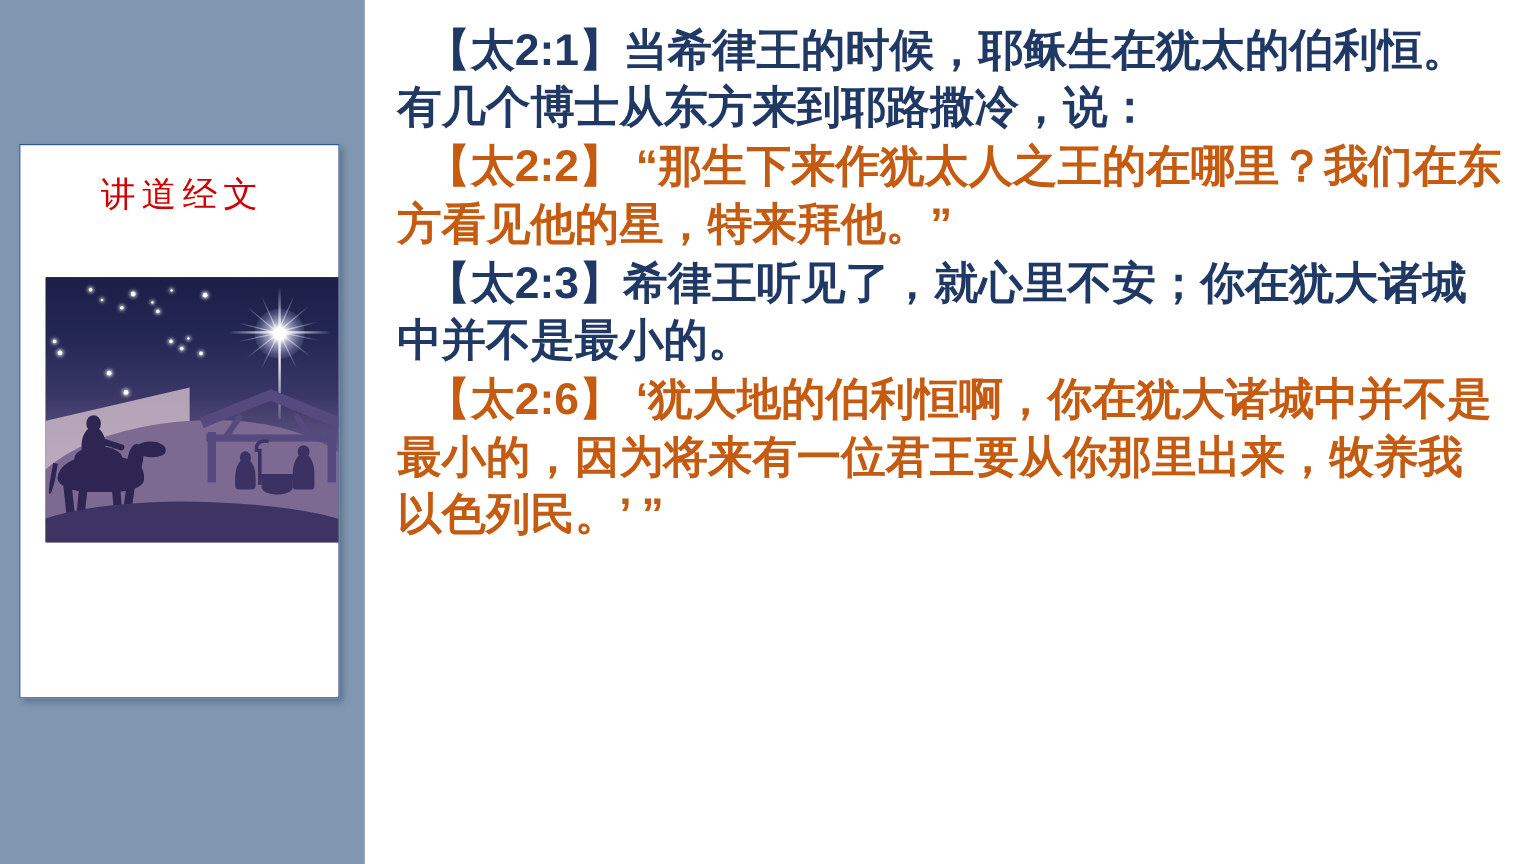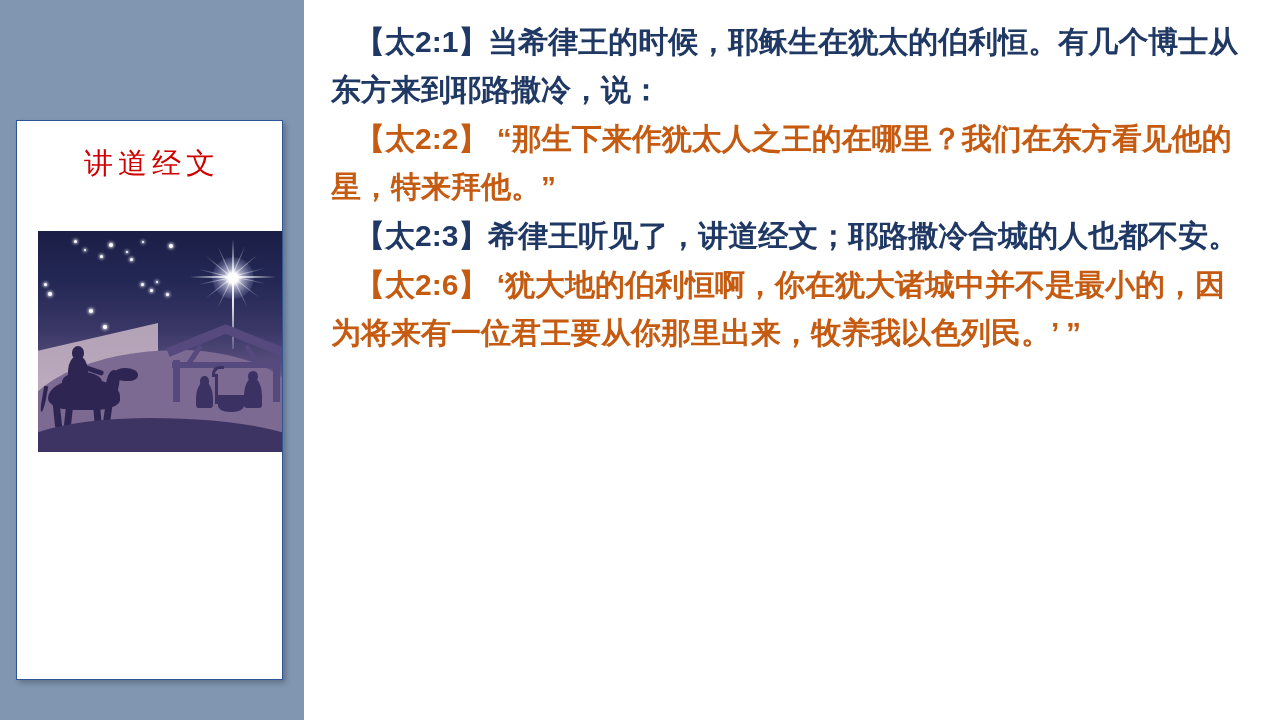--- a/index.html
+++ b/index.html
@@ -29,21 +29,21 @@
     height: 720px;
     background: #8196b0;
   }
 
   
   #scripture-card {
     position: absolute;
     left: 16px;
     top: 120px;
     width: 267px;
-    height: 560px;
+    height: 462px;
     background: #ffffff;
     border: 1px solid #2f5597;
     box-shadow: 3px 3px 5px rgba(30, 40, 60, 0.32);
     box-sizing: border-box;
   }
   #card-title {
     position: absolute;
     left: 0;
     top: 28px;
     width: 100%;
@@ -329,21 +329,21 @@
 
   
   #scripture-text {
     position: absolute;
     left: 331px;
     top: 18px;
     width: 922px;
     height: 690px;
   }
   .verse {
-    font-size: 30px;
+    font-size: 37px;
     font-weight: bold;
     line-height: 48px;
     text-indent: 24px;
     letter-spacing: 0px;
     margin: 0 0 1px 0;
     word-break: break-all;
     font-family: "Liberation Sans", "DejaVu Sans", sans-serif;
   }
   .verse.navy  { color: #1f3864; }
   .verse.orange{ color: #c55a11; }
@@ -433,17 +433,17 @@
         <div class="rider-arm"></div>
       </div>
 
       <div class="dune-front"></div>
     </div>
   </div>
 
   <div id="scripture-text">
     <p class="verse navy">【太2:1】当希律王的时候，耶稣生在犹太的伯利恒。有几个博士从东方来到耶路撒冷，说：</p>
     <p class="verse orange">【太2:2】 “那生下来作犹太人之王的在哪里？我们在东方看见他的星，特来拜他。”</p>
-    <p class="verse navy">【太2:3】希律王听见了，讲道经文；耶路撒冷合城的人也都不安。</p>
+    <p class="verse navy">【太2:3】希律王听见了，就心里不安；你在犹大诸城中并不是最小的。</p>
     <p class="verse orange">【太2:6】 ‘犹大地的伯利恒啊，你在犹大诸城中并不是最小的，因为将来有一位君王要从你那里出来，牧养我以色列民。’ ”</p>
   </div>
 
 </div>
 
 </body></html>

